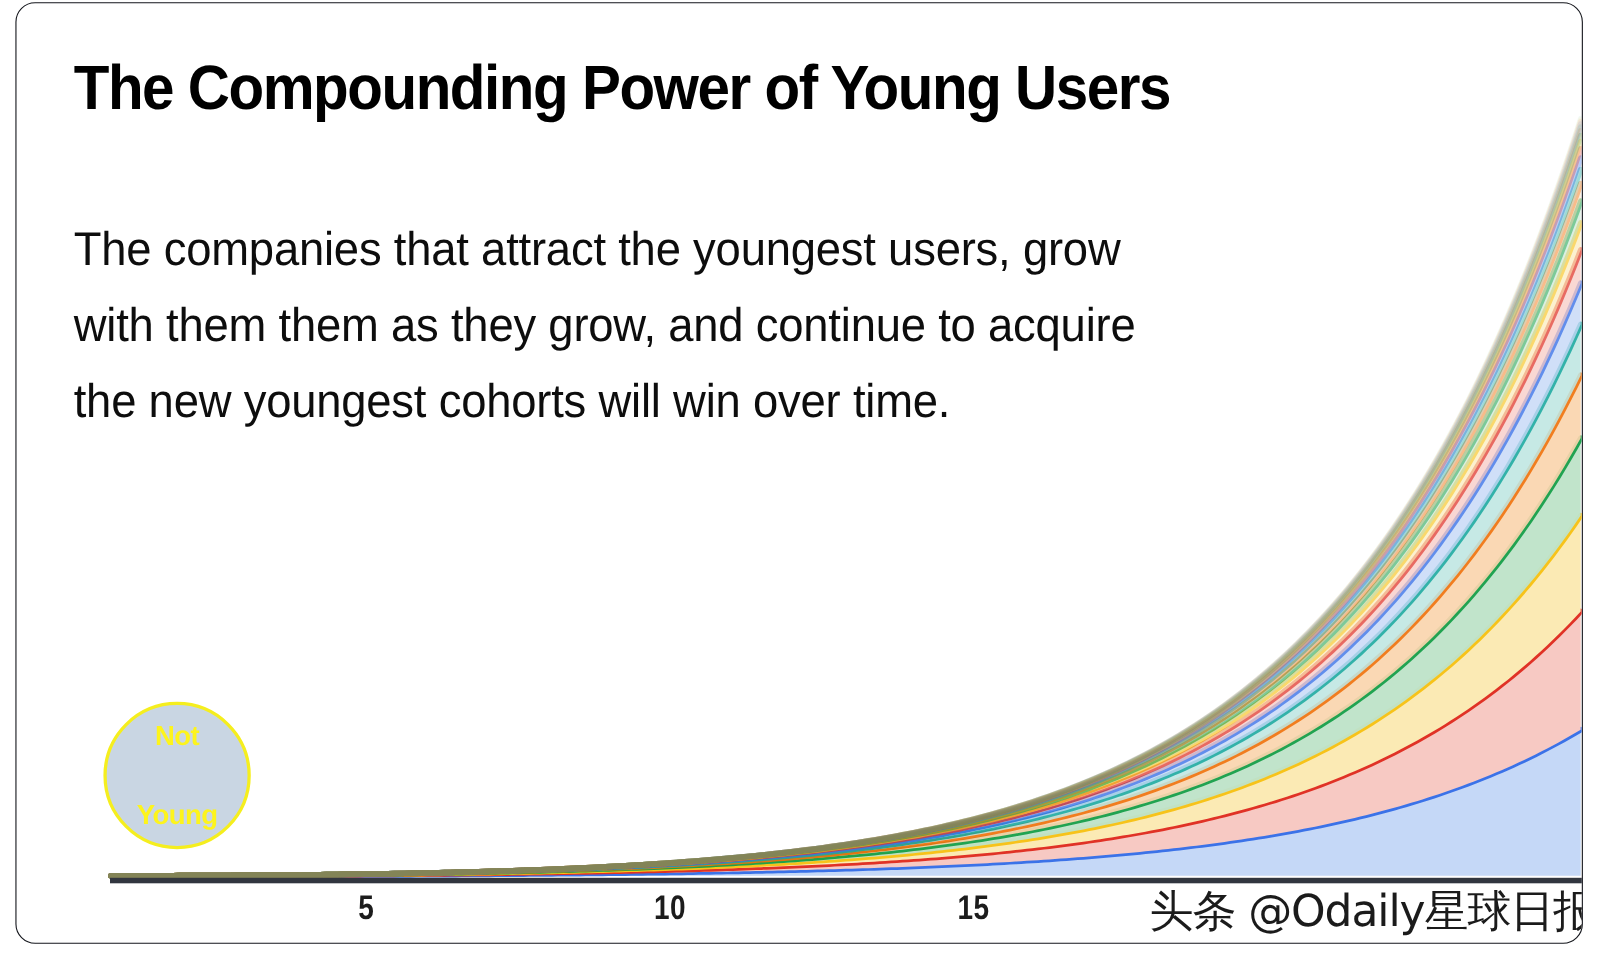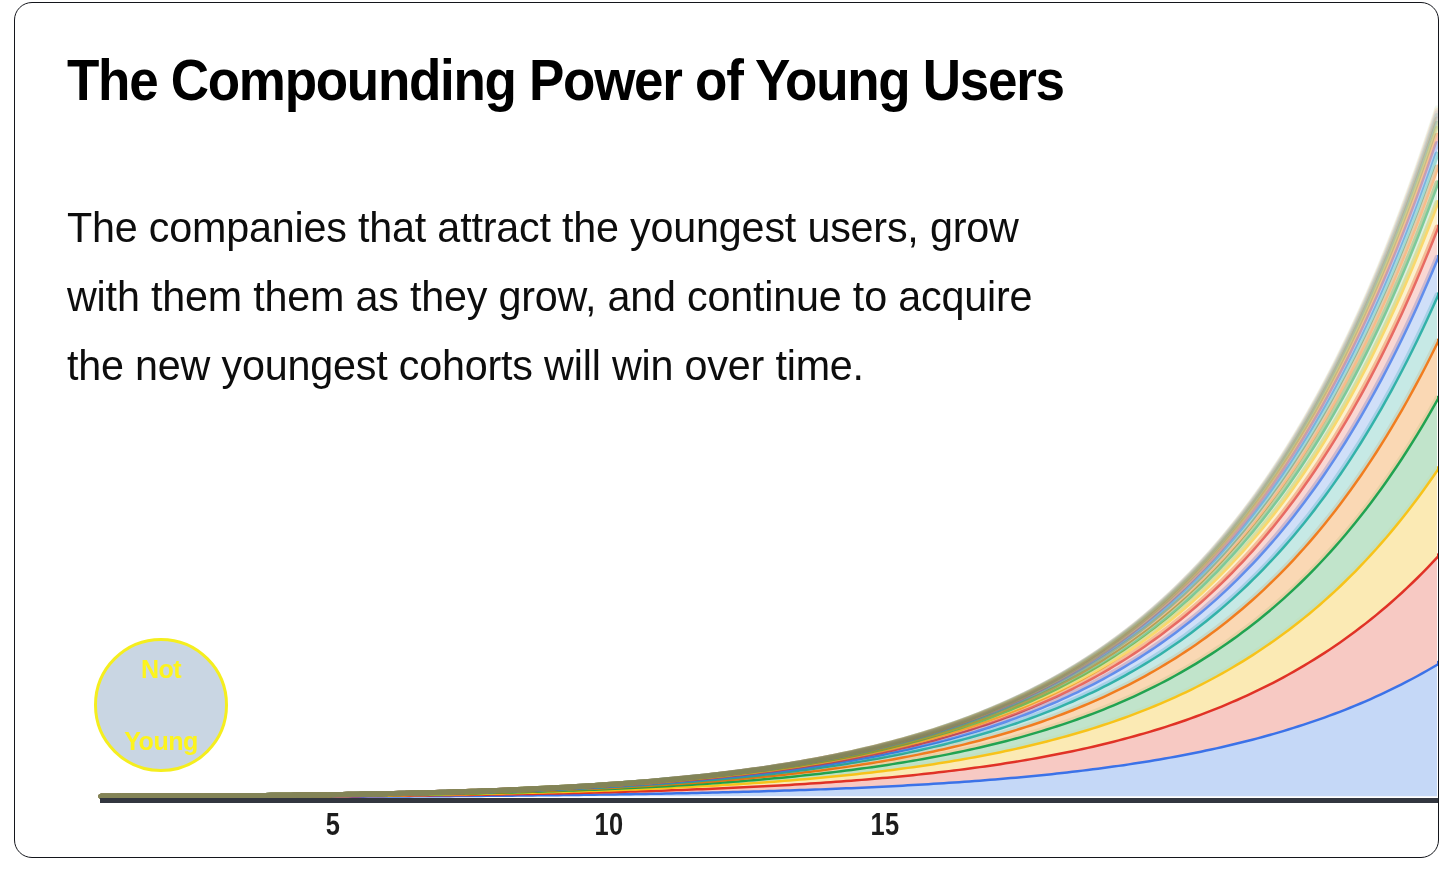--- a/index.html
+++ b/index.html
@@ -223,14 +223,15 @@
     <h1 id="page-title">The Compounding Power of Young Users</h1>
 
     <p id="body-copy">The companies that attract the youngest users, grow with them them as they grow, and continue to acquire the new youngest cohorts will win over time.</p>
   </div>
 
   <div id="logo-badge">
     <span class="ln">Not</span>
     <span class="ln">Young</span>
   </div>
 
+  <div id="watermark">头条 @Odaily星球日报</div>
 
 </div>
 
 </body></html>

